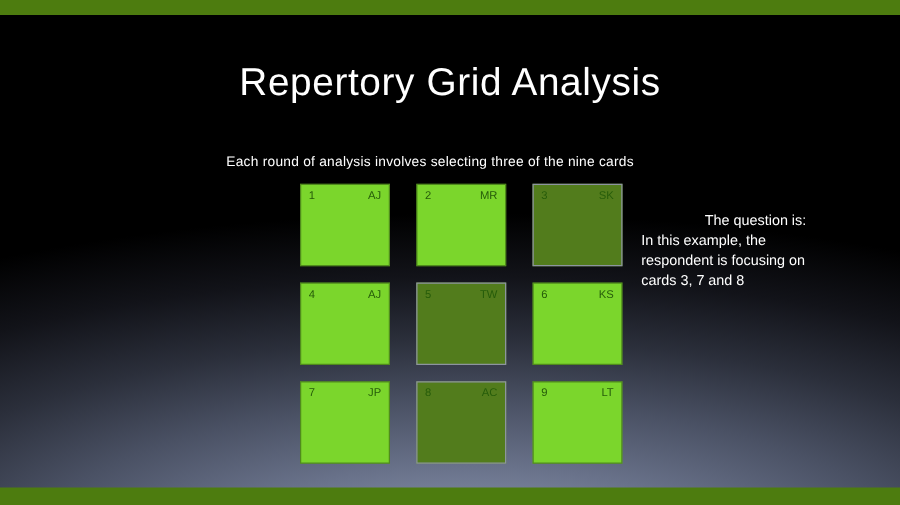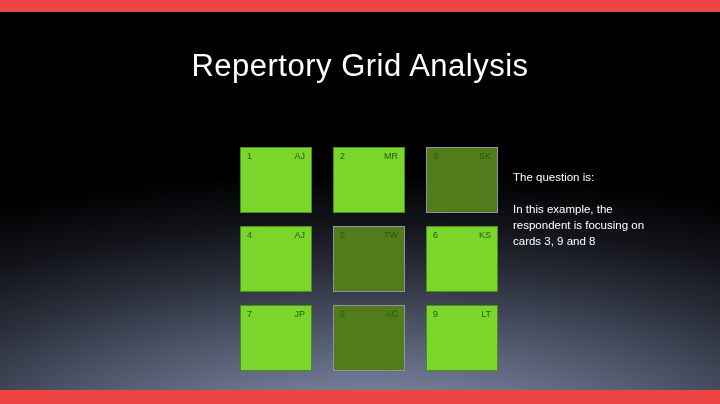--- a/index.html
+++ b/index.html
@@ -8,21 +8,21 @@
     --card-text:#265c0a;
     --slide-text:#ffffff;
   }
   *{margin:0;padding:0;box-sizing:border-box;}
   html,body{background:#000;}
   body{
     width:720px;height:404px;position:relative;overflow:hidden;
     font-family:"Liberation Sans", sans-serif;
   }
   .frame{
-    position:absolute;left:0;top:0;width:720px;height:404px;background:#ef4444;
+    position:absolute;left:0;top:0;width:720px;height:404px;background:#4d7c0f;
   }
   .slide-bg{
     position:absolute;left:0;top:12px;right:0;bottom:14px;
     background:
       radial-gradient(ellipse 135% 95% at 52% 118%,
         #99a2b8 0%, #838da6 12%, #687189 24%, #4a5164 38%,
         #2b2f3b 52%, #121319 66%, #000000 80%);
   }
   .slide-title{
     position:absolute;left:0;top:48px;width:720px;
@@ -50,31 +50,32 @@
   .card.selected{
     background:var(--card-selected-green);
     border:1px solid #8d949f;
   }
   .card .card-num,.card .card-initials{line-height:1;}
   .side-text{
     position:absolute;left:513px;top:170px;width:132px;
     color:var(--slide-text);font-size:11.5px;line-height:1.38;
   }
   .side-text p{margin:0;}
-  .side-text .q-label{margin-bottom:16px;}
+  .side-text .q-label{text-align:right;}
   .side-text .q-quote{margin-bottom:26px;}
 </style>
 </head>
 <body>
 
 <div class="frame">
   <div class="slide-bg"></div>
 
   <h1 class="slide-title">Repertory Grid Analysis</h1>
 
+  <div class="slide-subtitle">Each round of analysis involves selecting three of the nine cards</div>
 
   <div class="card-grid">
     <div class="card">
       <span class="card-num">1</span>
       <span class="card-initials">AJ</span>
     </div>
     <div class="card">
       <span class="card-num">2</span>
       <span class="card-initials">MR</span>
     </div>
@@ -103,15 +104,15 @@
       <span class="card-initials">AC</span>
     </div>
     <div class="card">
       <span class="card-num">9</span>
       <span class="card-initials">LT</span>
     </div>
   </div>
 
   <div class="side-text">
     <p class="q-label">The question is:</p>
-    <p class="q-example">In this example, the respondent is focusing on cards 3, 9 and 8</p>
+    <p class="q-example">In this example, the respondent is focusing on cards 3, 7 and 8</p>
   </div>
 </div>
 
 </body></html>

